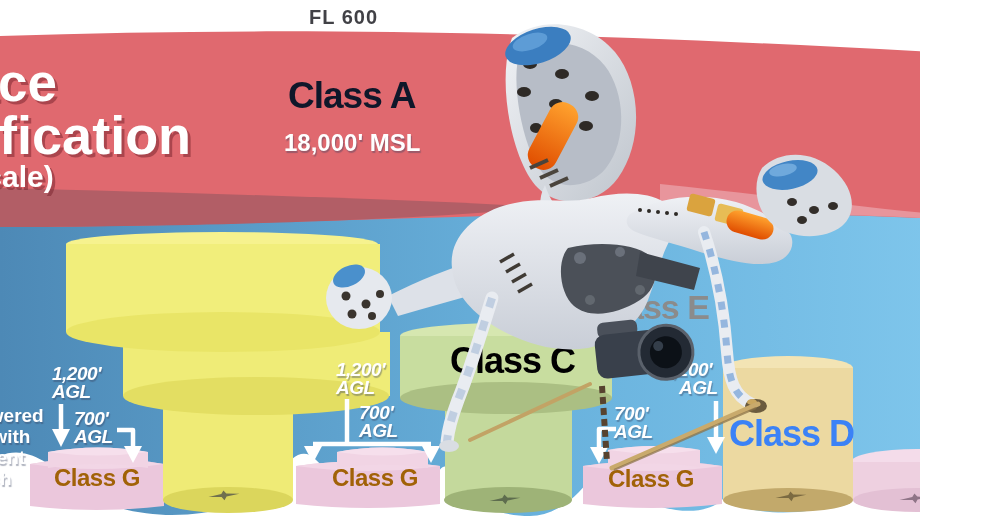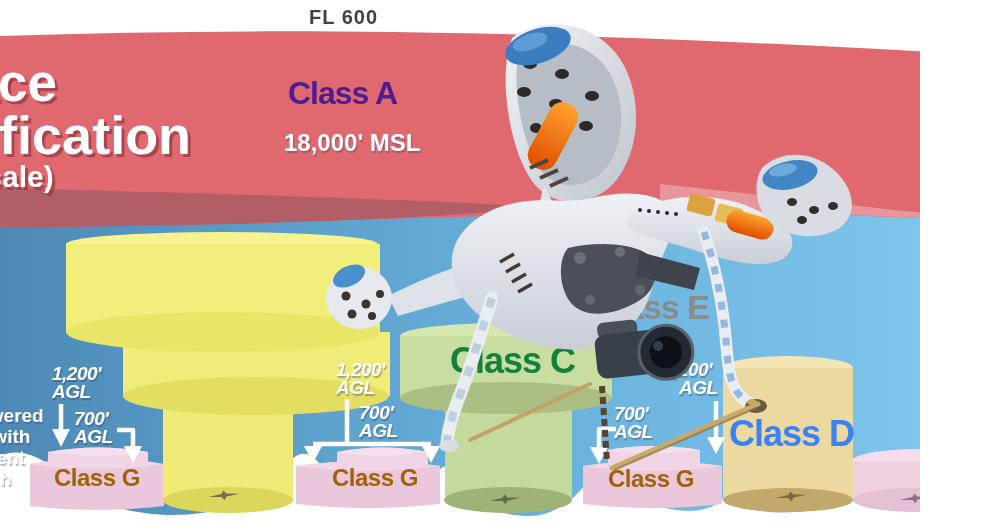--- a/index.html
+++ b/index.html
@@ -6,24 +6,24 @@
   .stage{position:relative;width:920px;height:523px;background:#ffffff;overflow:hidden;
          font-family:"Liberation Sans",sans-serif;}
   svg.layer{position:absolute;left:0;top:0;width:1000px;height:523px;}
   .lbl{position:absolute;font-weight:bold;white-space:nowrap;line-height:1;}
   .wsh{color:#ffffff;text-shadow:1px 2px 1px rgba(55,65,95,.40);}
   .tsh{color:#ffffff;text-shadow:3px 3px 0 rgba(125,40,50,.55);}
   #fl600{left:309px;top:7px;font-size:20px;color:#414146;letter-spacing:1px;}
   #titleL1{left:-167px;top:56px;font-size:53px;}
   #titleL2{left:-160px;top:108px;font-size:54px;}
   #titleL3{left:-133px;top:162px;font-size:30px;}
-  #classA{left:288px;top:77px;font-size:32px;color:#4c1d95;letter-spacing:-1px;}
+  #classA{left:288px;top:77px;font-size:37px;color:#0f172a;letter-spacing:-1px;}
   #msl{left:284px;top:131px;font-size:24px;}
   #classB{left:163px;top:247px;font-size:45px;color:#8c8c73;letter-spacing:-1px;}
-  #classC{left:450px;top:343px;font-size:36px;color:#15803d;letter-spacing:-1px;}
+  #classC{left:450px;top:343px;font-size:36px;color:#000000;letter-spacing:-1px;}
   #classE{left:593px;top:290px;font-size:34px;color:#8b8b8b;letter-spacing:-1px;}
   #classD{left:729px;top:416px;font-size:36px;color:#3b82f6;letter-spacing:-1px;}
   .classG{font-size:24px;color:#a16207;letter-spacing:-0.5px;}
   #classG1{left:54px;top:466px;} #classG2{left:332px;top:466px;} #classG3{left:608px;top:467px;}
   .aglBlock{font-size:19px;line-height:18px;letter-spacing:-0.5px;font-style:italic;}
   #agl-left-1200{left:52px;top:365px;}
   #agl-left-700{left:74px;top:410px;}
   #agl-mid-1200{left:336px;top:361px;}
   #agl-mid-700{left:359px;top:404px;}
   #agl-right-700{left:614px;top:405px;}

